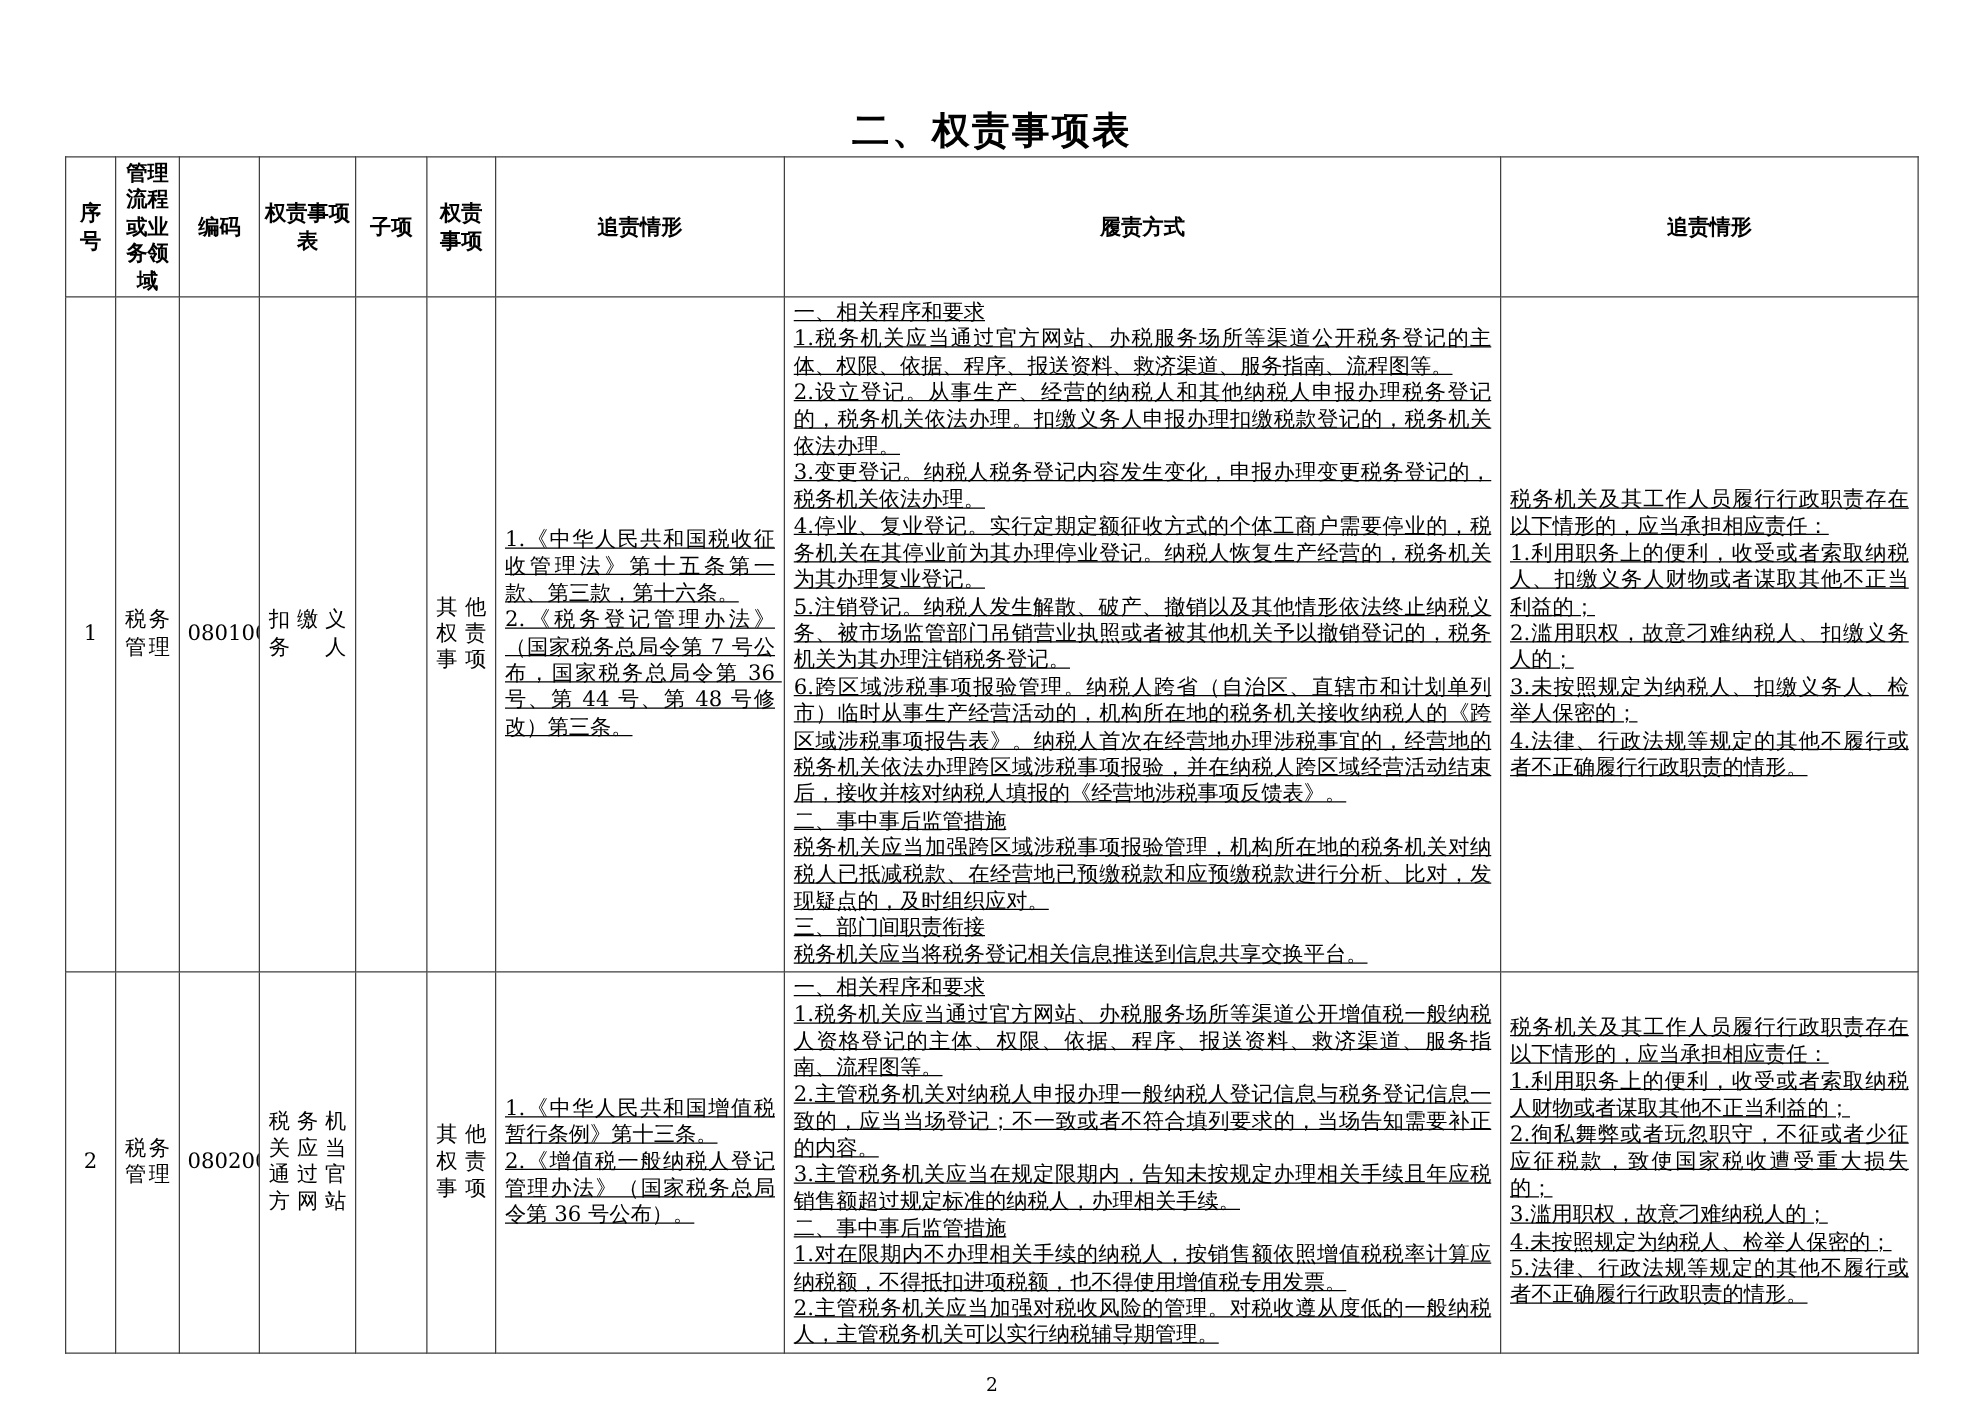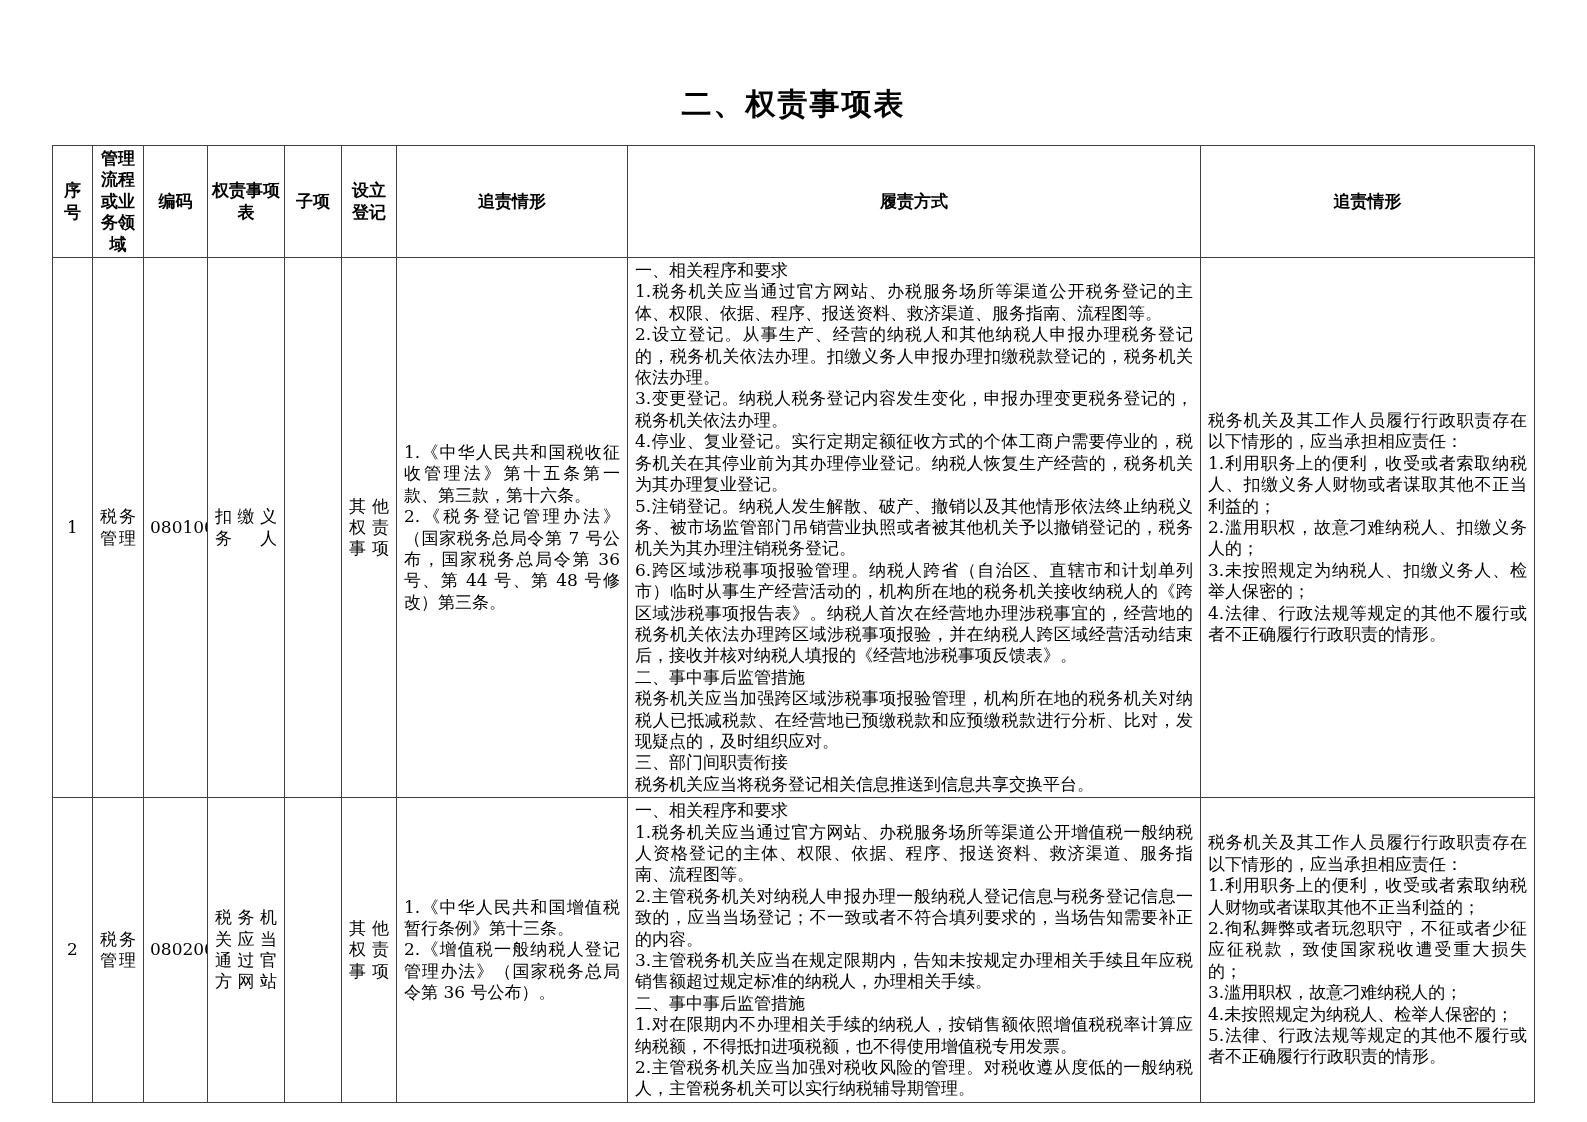--- a/index.html
+++ b/index.html
@@ -11,21 +11,20 @@
     color: #000000;
     position: relative;
   }
   .page { padding-top: 84px; }
   .doc-title {
     text-align: center;
     font-family: "Liberation Sans", "DejaVu Sans", sans-serif;
     font-weight: bold;
     font-size: 30px;
     letter-spacing: 2px;
-    margin-bottom: 20px;
   }
   table.matrix {
     table-layout: fixed;
     border-collapse: collapse;
     width: 1482px;
     margin: 0 auto;
   }
   .matrix th, .matrix td {
     border: 1.5px solid #404040;
     font-size: 17px;
@@ -50,20 +49,21 @@
   td.c-center { text-align: center; }
   td.c-just {
     text-align: justify;
     text-align-last: justify;
     padding: 2px 7px;
   }
   td.c-pre {
     white-space: pre-wrap;
     text-align: justify;
     padding: 2px 7px;
+    text-decoration: underline;
   }
   td.c-top { vertical-align: top; }
   .page-footer {
     text-align: center;
     font-size: 15px;
     margin-top: 16px;
   }
 </style>
 </head>
 <body>
@@ -84,21 +84,21 @@
       <col style="width:573px">
       <col style="width:334px">
     </colgroup>
     <thead>
       <tr>
         <th>序号</th>
         <th>管理流程或业务领域</th>
         <th>编码</th>
         <th>权责事项表</th>
         <th>子项</th>
-        <th>设立登记</th>
+        <th>权责事项</th>
         <th>追责情形</th>
         <th>履责方式</th>
         <th>追责情形</th>
       </tr>
     </thead>
     <tbody>
       <tr class="row-1">
         <td class="c-center">1</td>
         <td class="c-just">税务管理</td>
         <td class="c-center">080100</td>

